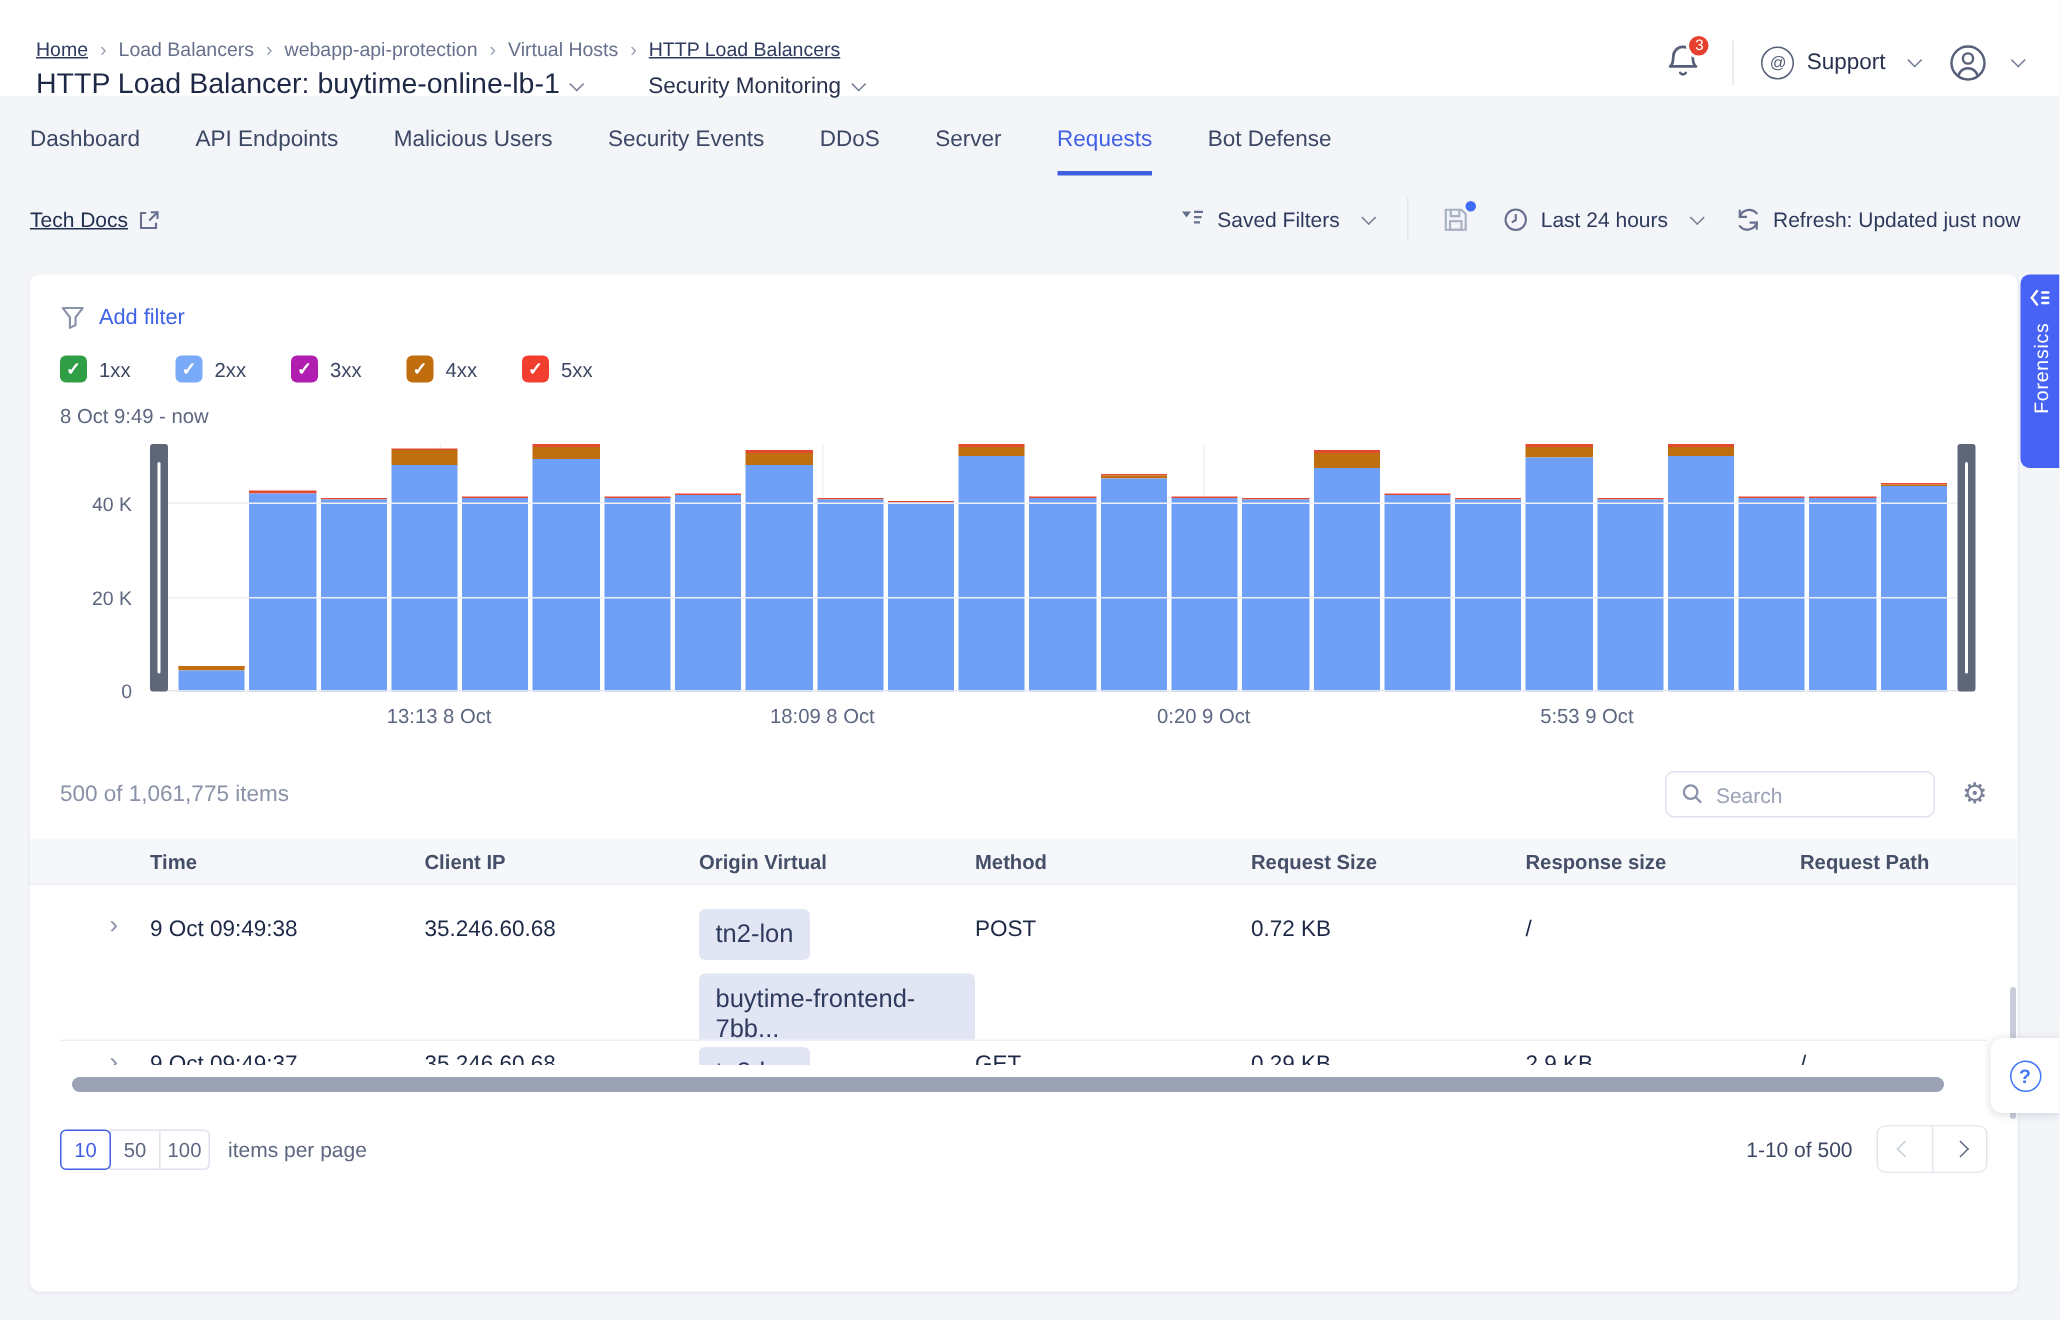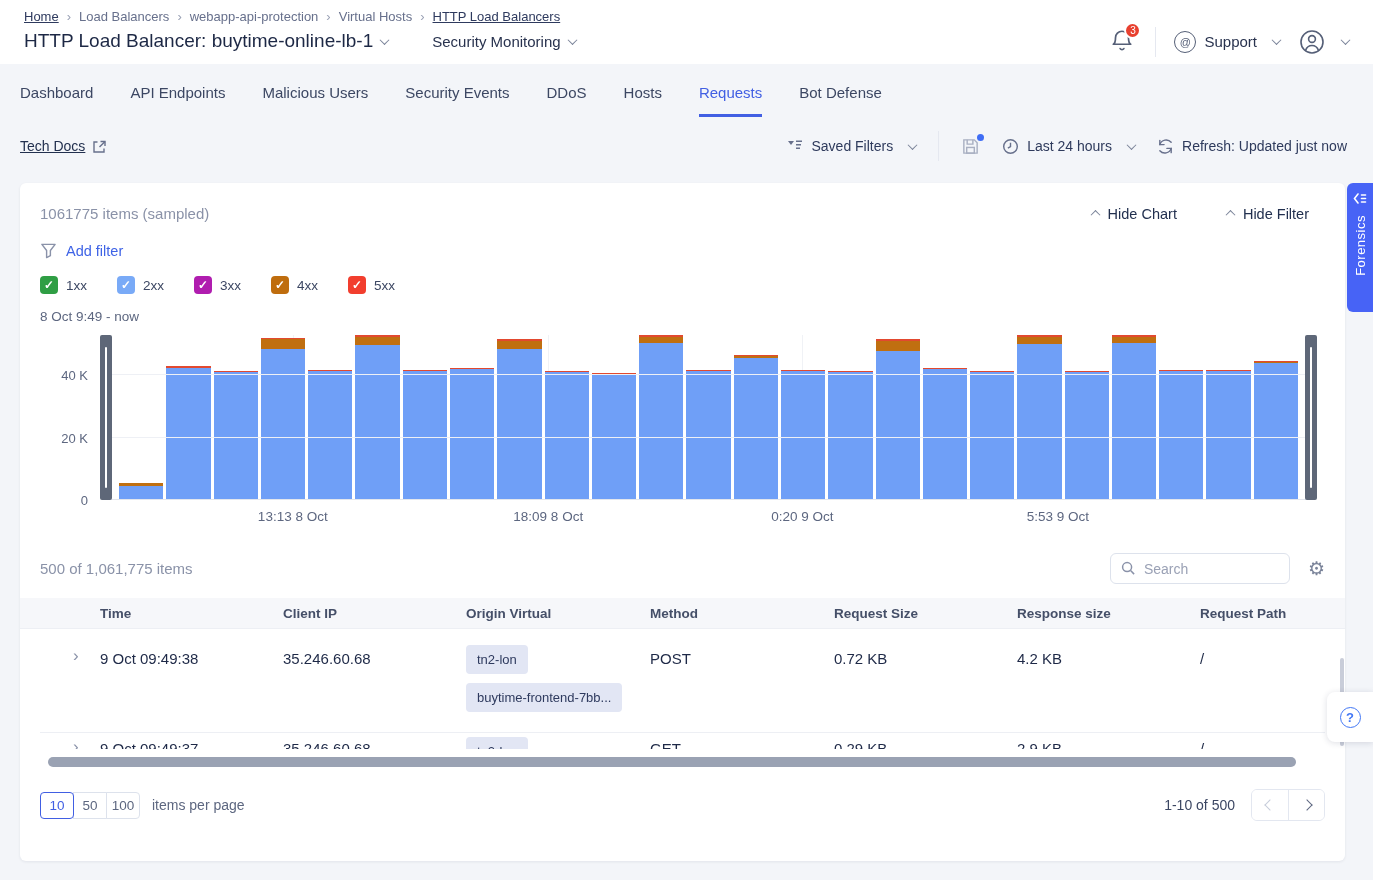--- a/index.html
+++ b/index.html
@@ -2,21 +2,21 @@
 <html><head>
 <meta charset="utf-8">
 <style>
   * { margin:0; padding:0; box-sizing:border-box; }
   html,body { width:1373px; height:880px; }
   body { font-family:"Liberation Sans", sans-serif; background:#f3f5f9; color:#28324e; overflow:hidden; }
   .page { position:relative; width:1373px; height:880px; }
 
   
   .hdr { background:#fff; height:64px; padding:9px 24px 0 24px; display:flex; justify-content:space-between; }
-  .crumbs { font-size:13px; color:#67708c; display:flex; gap:8px; align-items:center; white-space:nowrap; }
+  .crumbs { font-size:13px; color:#67708c; display:flex; gap:8px; align-items:center; white-space:nowrap;margin-top:16px; }
   .crumb-link { color:#2e3a5e; text-decoration:underline; cursor:pointer; }
   .bsep { color:#9aa1b5; font-size:13px; }
   .title-row { display:flex; align-items:center; margin-top:6px; }
   .page-title { font-size:19px; font-weight:500; color:#1d2845; }
   .ctx-select { font-size:15px; color:#28324e; margin-left:44px; display:flex; align-items:center; }
   .chev { width:7px; height:7px; border-right:1.6px solid #7a8399; border-bottom:1.6px solid #7a8399; transform:rotate(45deg) translate(-1px,-1px); display:inline-block; margin-left:8px; }
   .chev.up { transform:rotate(-135deg) translate(-1px,-1px); }
   .hdr-right { display:flex; align-items:center; gap:18px; padding-top:10px; }
   .bell-wrap { position:relative; width:28px; height:28px; }
   .badge { position:absolute; top:-6px; right:-4px; background:#e8402f; color:#fff; font-size:10px; min-width:17px; height:17px; border-radius:9px; display:flex; align-items:center; justify-content:center; border:2px solid #fff; }
@@ -72,21 +72,21 @@
   .tbl-tools { display:flex; align-items:center; gap:18px; }
   .search-box { width:180px; height:31px; border:1px solid #dde2ec; border-radius:6px; display:flex; align-items:center; padding:0 10px; gap:8px; background:#fff; }
   .search-box input { border:none; outline:none; font-size:14px; color:#3c4763; width:120px; font-family:"Liberation Sans",sans-serif; background:transparent; }
   .search-box input::placeholder { color:#9aa1b5; }
   .gear { font-size:19px; color:#7a8399; cursor:pointer; line-height:1; }
   .grid { display:grid; grid-template-columns:60px 183px 183px 184px 184px 183px 183px 1fr; }
   .thead { background:#f6f7fa; margin:14px -20px 0 -20px; padding:0 20px; height:31px; align-items:center; font-size:13.5px; font-weight:bold; color:#454f68; border-bottom:1px solid #edeff4; }
   .trow { border-bottom:1px solid #edeff4; font-size:15px; color:#1e2947; }
   .trow > div { padding-top:21px; }
   .trow .expander { color:#8a92a9; font-size:17px; padding-left:33px; padding-top:17px; cursor:pointer; }
-  .chip { display:inline-block; background:#e2e6f4; color:#2e3a5e; font-size:13px; border-radius:4px; padding:7px 11px; margin-bottom:9px; }
+  .chip { display:inline-block; background:#e2e6f4; color:#2e3a5e; font-size:17px; border-radius:4px; padding:7px 11px; margin-bottom:9px; }
   .row-main { height:104px; overflow:hidden; }
   .row-clip { height:16px; overflow:hidden; border-bottom:none; }
   .row-clip > div { padding-top:7px; }
   .hscroll { height:10px; margin:8px 0 0 8px; width:calc(100% - 24px); }
   .hscroll .thumb { height:10px; width:99%; background:#9aa2b3; border-radius:5px; }
   .vscroll { position:absolute; right:1px; top:475px; width:4px; height:88px; background:#c9cdd9; border-radius:2px; }
 
   
   .pager { display:flex; justify-content:space-between; align-items:center; margin-top:22px;gap:25px; }
   .sizes { display:flex; align-items:center; gap:12px; font-size:14px; color:#5d6780; }
@@ -161,21 +161,21 @@
       </div>
     </div>
   </div>
 
   <div class="tabs">
     <div class="tab">Dashboard</div>
     <div class="tab">API Endpoints</div>
     <div class="tab">Malicious Users</div>
     <div class="tab">Security Events</div>
     <div class="tab">DDoS</div>
-    <div class="tab">Hosts</div>
+    <div class="tab">Server</div>
     <div class="tab active">Requests</div>
     <div class="tab">Bot Defense</div>
   </div>
 
   <div class="toolbar">
     <div class="techdocs">
       <span>Tech Docs</span>
       <svg width="15" height="15" viewBox="0 0 15 15" fill="none" stroke="#67708c" stroke-width="1.4">
         <path d="M5.5 3H2v10h10V9.5"></path>
           <path d="M8.5 2.5H13V7"></path>
@@ -217,33 +217,20 @@
             <path d="M3 13.5A7 7 0 0 0 15 11"></path>
             <path d="M15 15.5V11h-4.5"></path>
         </svg>
         <span>Refresh: Updated just now</span>
       </div>
     </div>
   </div>
 
   <div class="card">
 
-    <div class="sum-row">
-      <span class="muted">1061775 items (sampled)</span>
-      <div class="hide-links">
-        <span class="hide-link">
-          <span class="chev up"></span>
-          <span>Hide Chart</span>
-        </span>
-        <span class="hide-link">
-          <span class="chev up"></span>
-          <span>Hide Filter</span>
-        </span>
-      </div>
-    </div>
 
     <div class="addfilter">
       <svg width="17" height="17" viewBox="0 0 18 18" fill="none" stroke="#8a92a9" stroke-width="1.5" stroke-linejoin="round">
         <path d="M2 2.5h14L11 9v5.5l-4 2V9z"></path>
       </svg>
       <span>Add filter</span>
     </div>
 
     <div class="cb-row">
       <span class="cb-item">
@@ -435,21 +422,20 @@
     <div class="grid trow row-main">
       <div class="expander">›</div>
       <div>9 Oct 09:49:38</div>
       <div>35.246.60.68</div>
       <div style="padding-top:16px;">
         <span class="chip">tn2-lon</span><br>
         <span class="chip">buytime-frontend-7bb...</span>
       </div>
       <div>POST</div>
       <div>0.72 KB</div>
-      <div>4.2 KB</div>
       <div>/</div>
     </div>
 
     <div class="grid trow row-clip">
       <div class="expander" style="padding-top:4px;">›</div>
       <div>9 Oct 09:49:37</div>
       <div>35.246.60.68</div>
       <div style="padding-top:4px;">
         <span class="chip">tn2-lon</span>
       </div>

